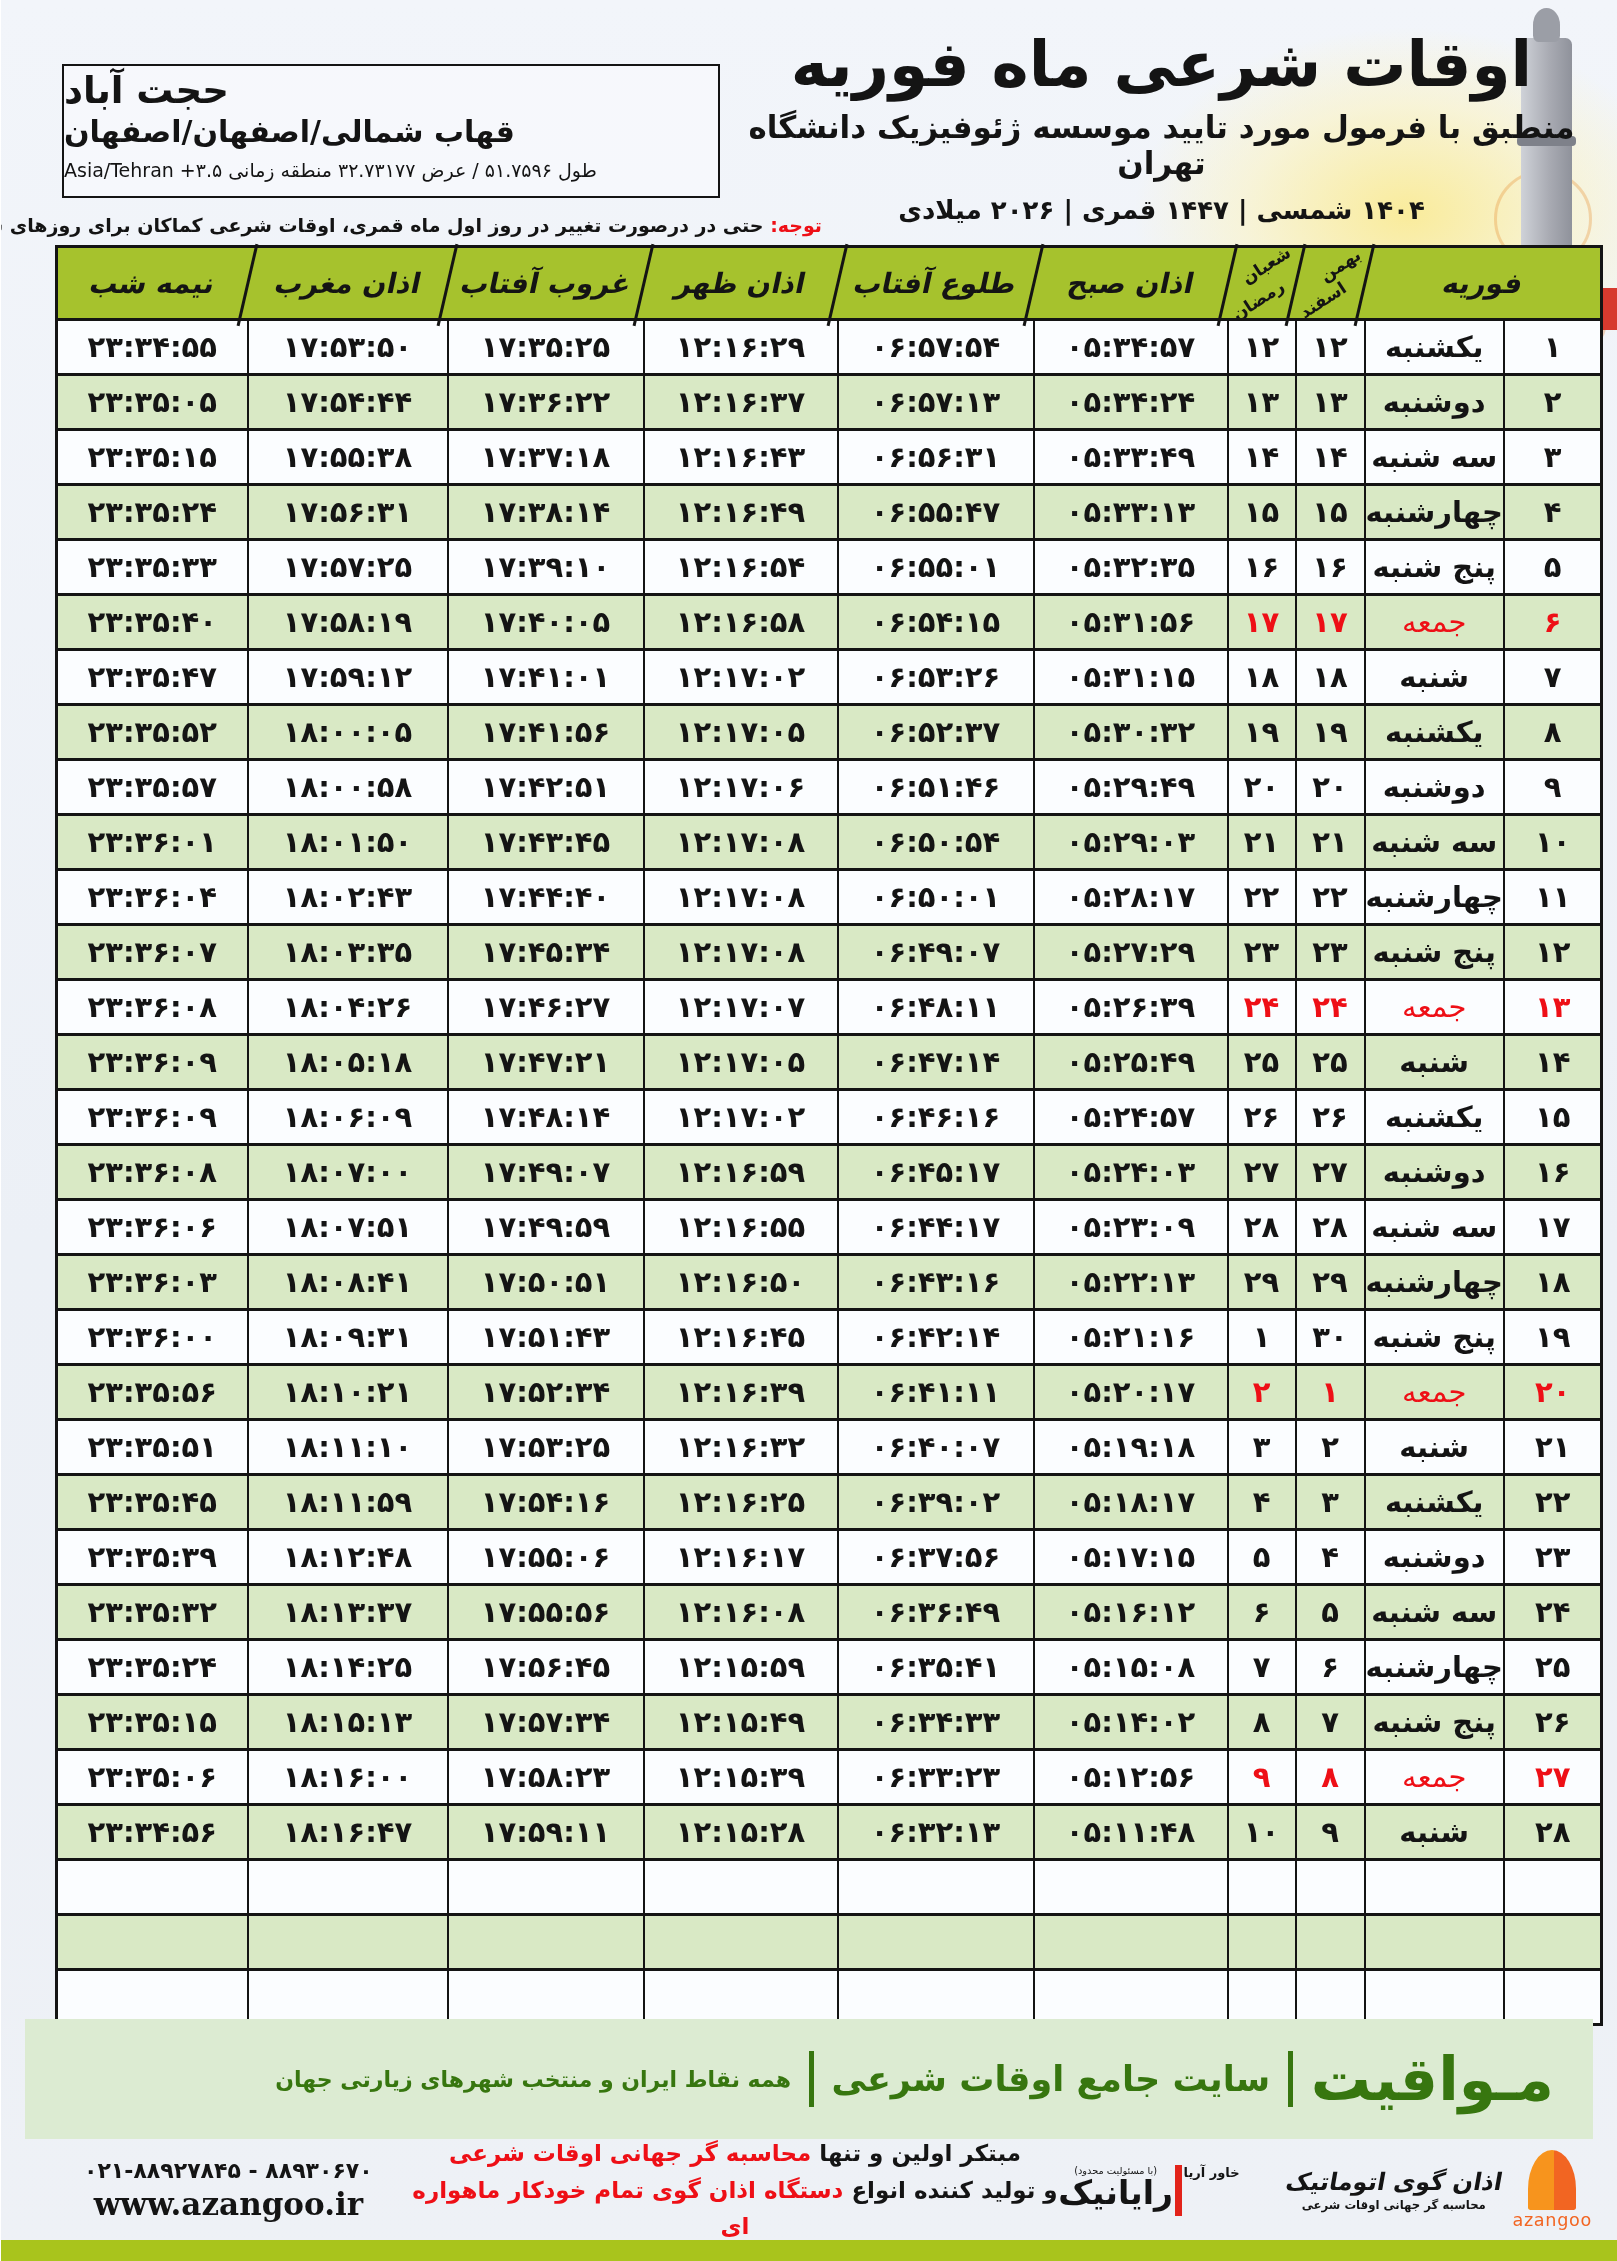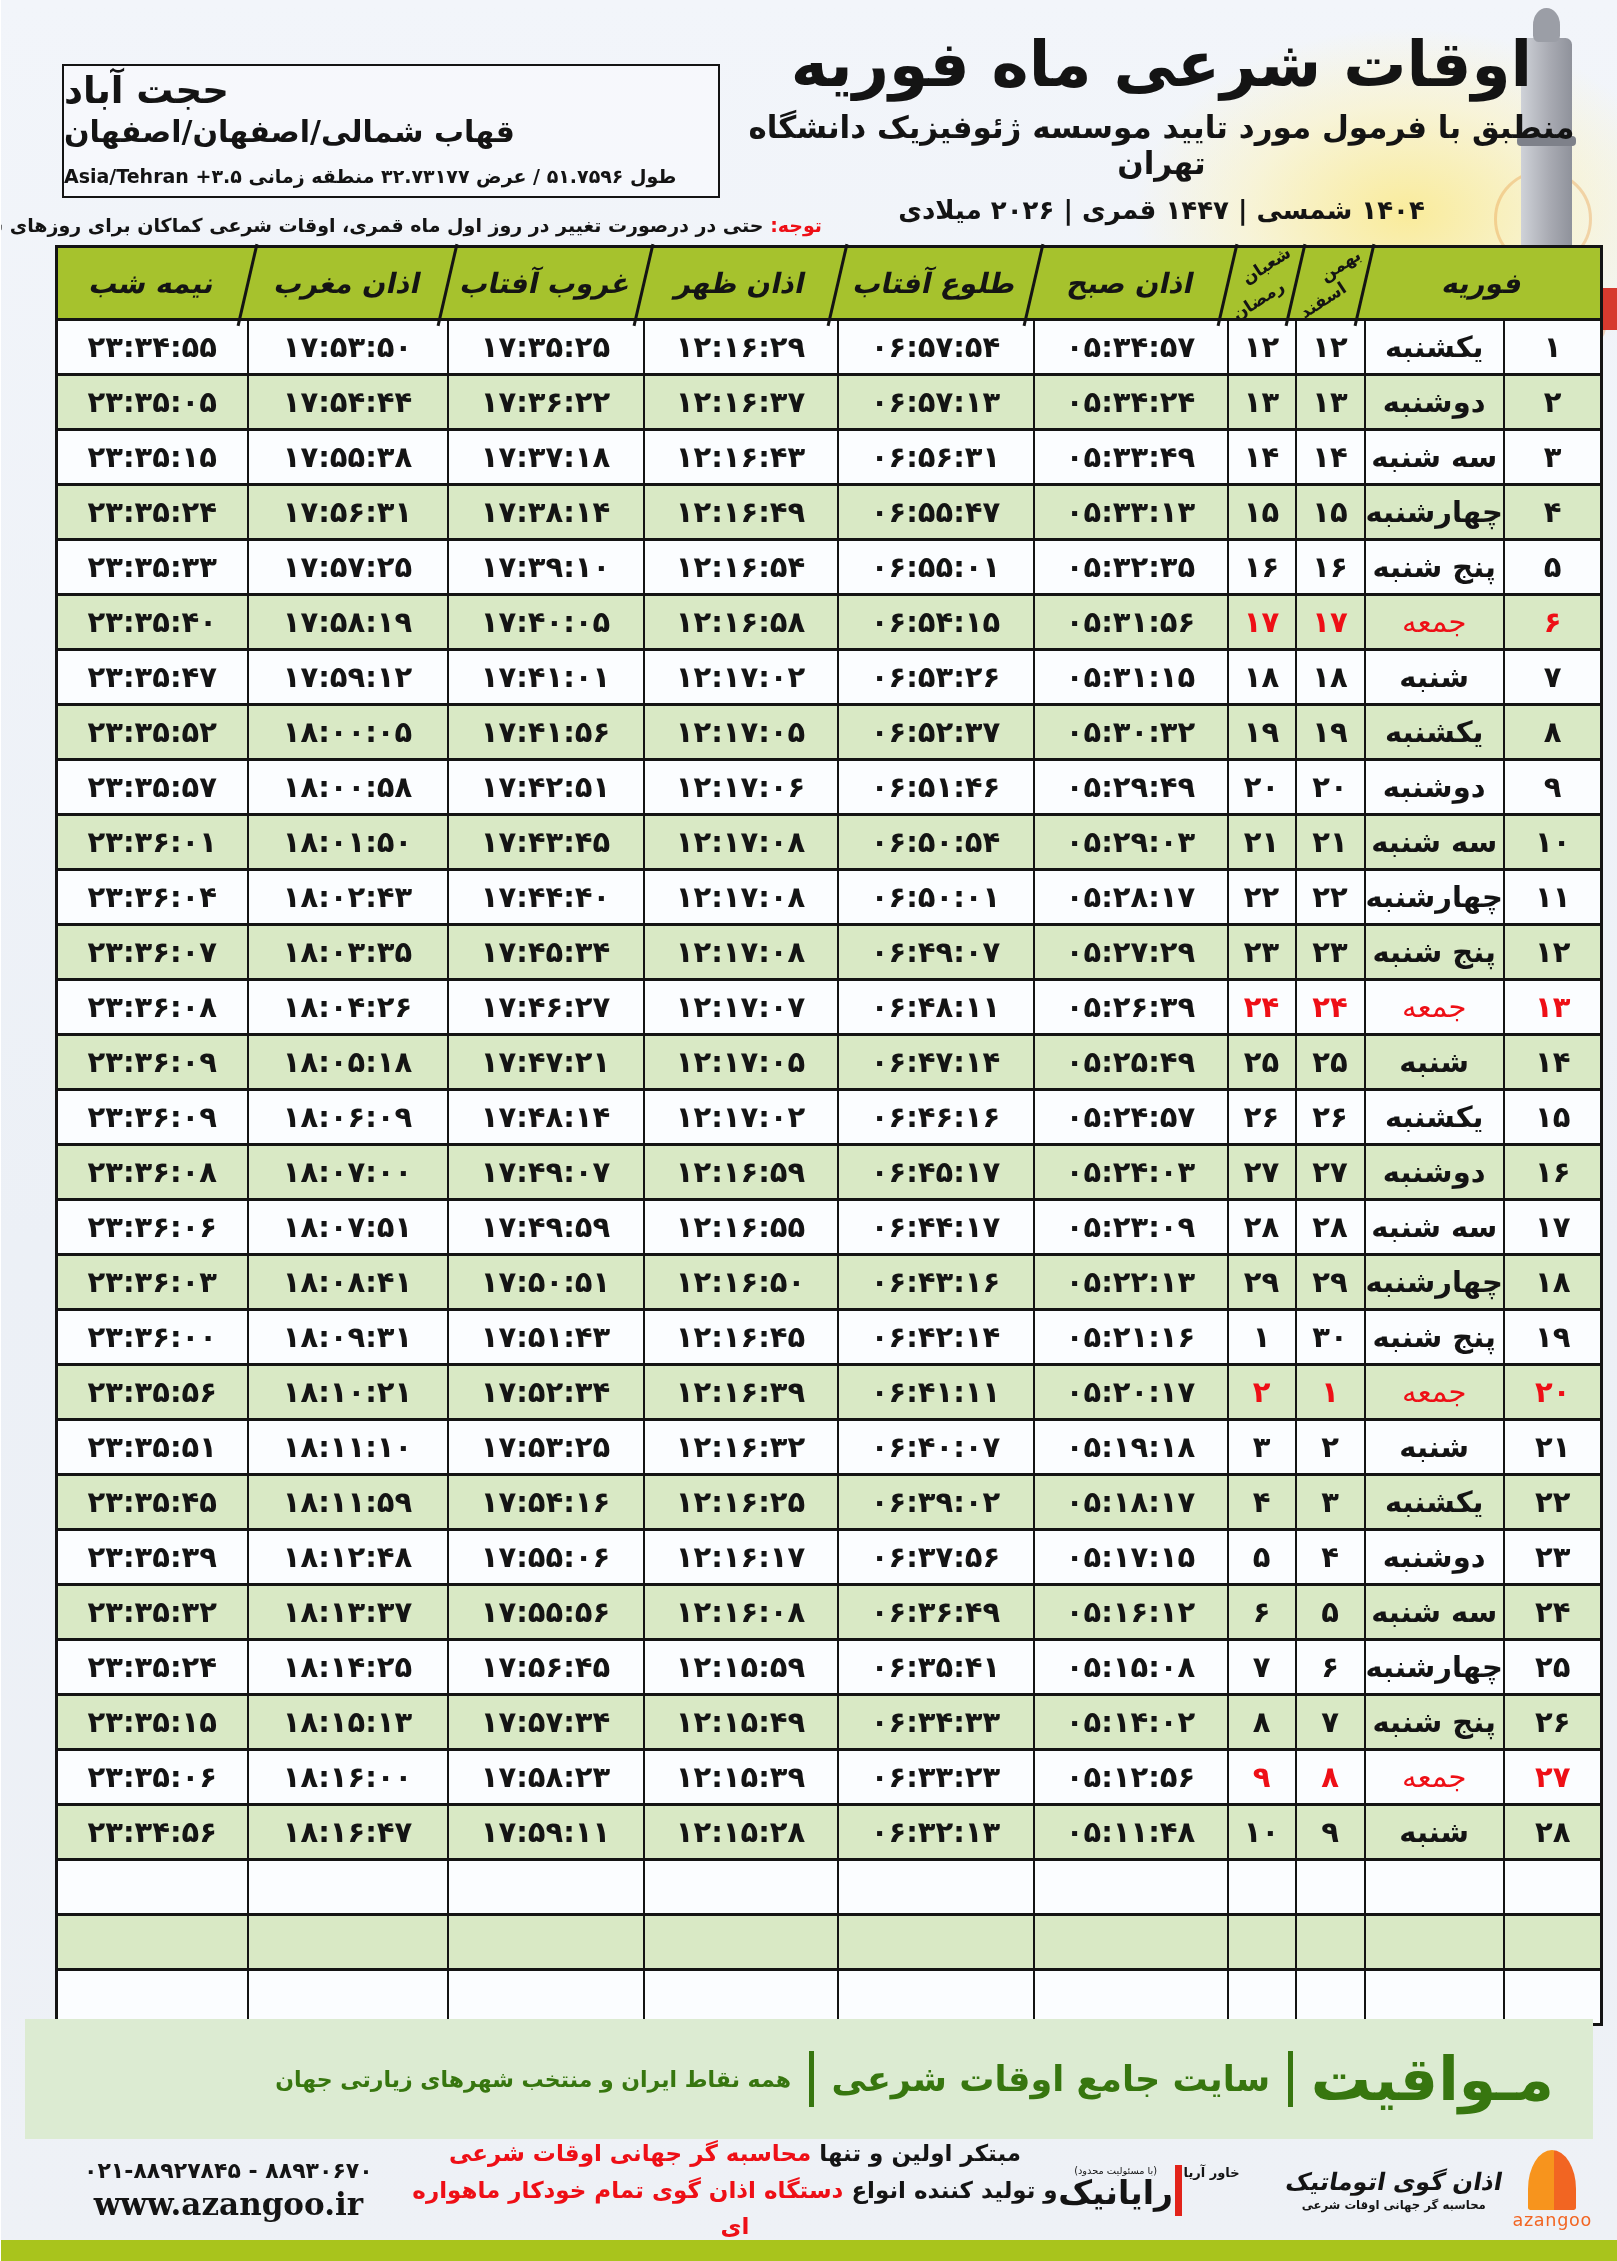--- a/index.html
+++ b/index.html
@@ -56,21 +56,21 @@
   .title-block .t2{font-size:31px;font-weight:bold;margin-top:3.9px;}
   .title-block .t3{font-size:26px;font-weight:bold;margin-top:14.4px;}
 
   .location-box{
     position:absolute; left:62px; top:64px; width:658px; height:134px; z-index:2;
     border:2.6px solid var(--ink); background:rgba(252,253,255,.45);
     text-align:left; padding-top:5.2px;
   }
   .location-box .l1{font-size:37px;font-weight:bold;line-height:1.1;}
   .location-box .l2{font-size:30px;font-weight:bold;margin-top:2.6px;}
-  .location-box .l3{font-size:19px;font-weight:bold;margin-top:16px;}
+  .location-box .l3{font-size:19px;font-weight:normal;margin-top:10px;}
 
   .notice{
     position:absolute; left:31px; top:214px; width:791px; z-index:2;
     font-size:19px; font-weight:bold; text-align:right; white-space:nowrap;
   }
   .notice .red{color:var(--red);}
 
   
   table.main{
     position:absolute; left:55px; top:245px; z-index:2;

